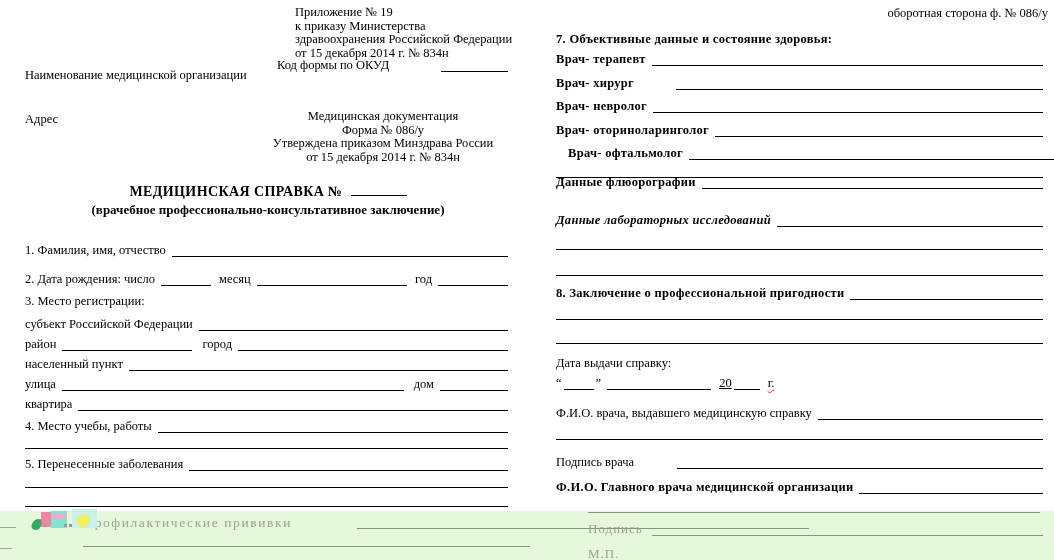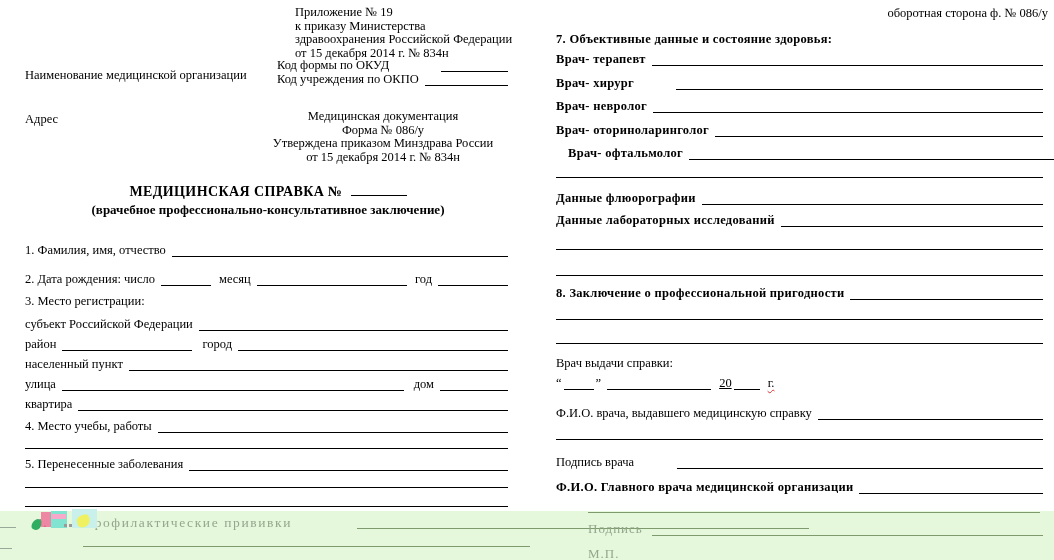--- a/index.html
+++ b/index.html
@@ -40,24 +40,20 @@
     <div>здравоохранения Российской Федерации</div>
     <div>от 15 декабря 2014 г. № 834н</div>
   </div>
 
   <div class="abs" style="left:25px;top:68px;">Наименование медицинской организации</div>
 
   <div class="row" style="left:277px;top:58px;width:231px;">
     <span class="lbl">Код формы по ОКУД</span>
     <span class="fill" style="margin-left:52px;"></span>
   </div>
-  <div class="row" style="left:277px;top:72px;width:231px;">
-    <span class="lbl">Код учреждения по ОКПО</span>
-    <span class="fill"></span>
-  </div>
 
   <div class="abs" style="left:25px;top:112px;">Адрес</div>
 
   <div class="abs center" style="left:250px;top:110px;width:266px;line-height:13.5px;">
     <div>Медицинская документация</div>
     <div>Форма № 086/у</div>
     <div>Утверждена приказом Минздрава России</div>
     <div>от 15 декабря 2014 г. № 834н</div>
   </div>
 
@@ -144,41 +140,41 @@
     <span class="lbl b">Врач- оториноларинголог</span>
     <span class="fill"></span>
   </div>
   <div class="row" style="left:556px;top:146px;width:487px;margin-left:12px;">
     <span class="lbl b">Врач- офтальмолог</span>
     <span class="fill"></span>
   </div>
 
   <div class="hline" style="left:556px;top:177px;width:487px;"></div>
 
-  <div class="row" style="left:556px;top:191px;width:487px;align-items:flex-end;">
+  <div class="row" style="left:556px;top:175px;width:487px;align-items:flex-end;">
     <span class="lbl b">Данные флюорографии</span>
     <span class="fill"></span>
   </div>
-  <div class="row" style="left:556px;top:213px;width:487px;">
+  <div class="row" style="left:556px;top:213px;width:487px;font-style:italic;">
     <span class="lbl b">Данные лабораторных исследований</span>
     <span class="fill"></span>
   </div>
 
   <div class="hline" style="left:556px;top:249px;width:487px;"></div>
   <div class="hline" style="left:556px;top:275px;width:487px;"></div>
 
   <div class="row" style="left:556px;top:286px;width:487px;">
     <span class="lbl b">8. Заключение о профессиональной пригодности</span>
     <span class="fill"></span>
   </div>
 
   <div class="hline" style="left:556px;top:319px;width:487px;"></div>
   <div class="hline" style="left:556px;top:343px;width:487px;"></div>
 
-  <div class="abs" style="left:556px;top:356px;">Врач выдачи справки:</div>
+  <div class="abs" style="left:556px;top:356px;">Дата выдачи справку:</div>
 
   <div class="row" style="left:556px;top:376px;width:300px;">
     <span class="lbl">“</span>
     <span class="seg" style="width:30px;margin-left:2px;"></span>
     <span class="lbl" style="margin-left:2px;">”</span>
     <span class="seg" style="width:104px;"></span>
     <span class="lbl" style="margin-left:8px;text-decoration:underline;">20</span>
     <span class="seg" style="width:26px;margin-left:2px;"></span>
     <span class="lbl wavy" style="margin-left:8px;">г.</span>
   </div>

